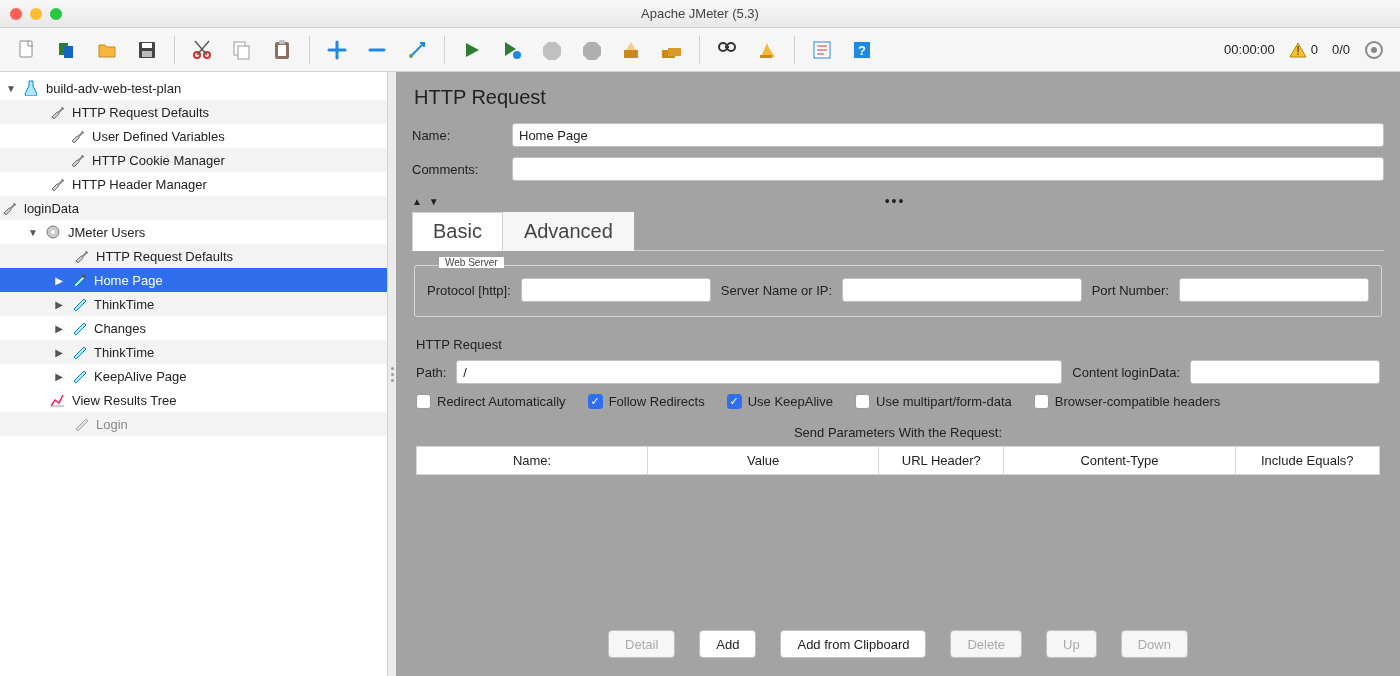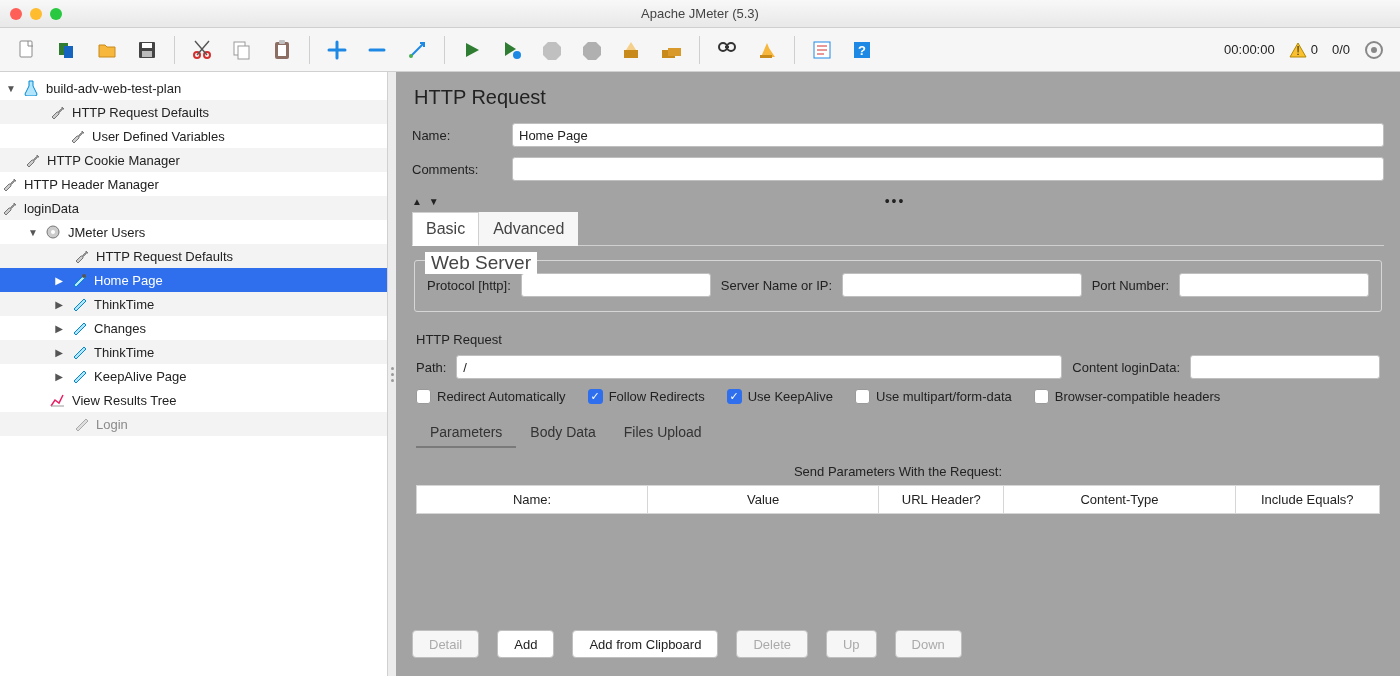--- a/index.html
+++ b/index.html
@@ -33,37 +33,37 @@
 .flabel{width:88px;font-size:13px;color:#222}
 .tinput{flex:1;height:24px;border:1px solid #bfbfbf;border-radius:3px;background:#fff;padding:0 6px;font-size:13px}
 .tinput.sm{flex:0 0 52px}
 .tinput.med{flex:0 0 80px}
 .select{width:140px;height:28px;border:1px solid #bfbfbf;border-radius:3px;background:#fff;display:flex;align-items:center;justify-content:space-between;padding:0 8px;font-size:13px}
 .select .chev{border-left:1px solid #cfcfcf;padding-left:6px;color:#666}
 .collapser{height:12px;display:flex;align-items:center;justify-content:center;gap:6px;color:#777;margin:4px 0 4px -6px;position:relative}
 .collapser .arrs{position:absolute;left:6px;font-size:10px;letter-spacing:2px}
 .collapser .dots{font-size:14px;letter-spacing:2px}
 .tabs{display:flex;border-bottom:1px solid #d0d0d0}
-.tab{padding:7px 13px;font-size:16px;color:#444;border:1px solid transparent;border-bottom:none;position:relative;top:1px;background:#f6f6f6}
+.tab{padding:7px 20px;font-size:20px;color:#444;border:1px solid transparent;border-bottom:none;position:relative;top:1px;background:#f6f6f6}
 .tab.active{background:#fff;border-color:#d0d0d0;border-bottom:1px solid #fff}
 .fieldset{border:1px solid #d6d6d6;border-radius:3px;margin:14px 2px 0 2px;padding:12px 12px 4px 12px;position:relative}
-.legend{position:absolute;top:-9px;left:10px;background:#fff;padding:0 6px;font-size:19px;color:#444}
+.legend{position:absolute;top:-9px;left:24px;background:#fff;padding:0 6px;font-size:10px;color:#444}
 .line{display:flex;align-items:center;gap:10px;margin-bottom:10px;flex-wrap:wrap}
 .flabel2{font-size:13px;color:#222}
 .cbx{display:flex;align-items:center;gap:6px;font-size:13px}
 .cbx .box{width:15px;height:15px;border:1px solid #9a9a9a;border-radius:3px;display:flex;align-items:center;justify-content:center;font-size:11px;background:#fff}
 .cbx .box.checked{background:#2f6fed;border-color:#2f6fed;color:#fff}
 .subtabs{display:flex;gap:0;margin-top:14px}
 .subtab{padding:6px 14px;font-size:14px;color:#333}
 .subtab.active{border-bottom:2px solid #7a7a7a}
 .subheader{text-align:center;font-size:13px;margin:16px 0 6px 0}
 .ptable{width:100%;border-collapse:collapse}
 .ptable th{border:1px solid #d6d6d6;padding:6px 8px;font-weight:400;font-size:13px;background:#fff}
 .gap{flex:1}
-.btnrow{display:flex;justify-content:flex-start;gap:18px;margin-top:auto;padding:12px 0 8px 0}
+.btnrow{display:flex;justify-content:center;gap:24px;margin-top:auto;padding:12px 0 8px 0}
 .btn{height:28px;padding:0 16px;border:1px solid #bfbfbf;border-radius:4px;background:#fff;font-size:13px;display:flex;align-items:center}
 .btn.disabled{color:#aaa;background:#f6f6f6}
 svg{display:block}
 </style>
 </head>
 <body>
 
 <div class="titlebar">
   <div class="traffic">
     <div class="dot r"></div>
@@ -237,29 +237,29 @@
         <span class="lab">HTTP Request Defaults</span>
       </div>
     <div class="row" style="padding-left:68px">
         <span class="iconbox">
           <svg width="16" height="16">
             <path d="M13 3a4 4 0 0 1-5 5L3 13l2 2 5-5a4 4 0 0 1 5-5z" fill="#ccc" stroke="#777"></path>
           </svg>
         </span>
         <span class="lab">User Defined Variables</span>
       </div>
-    <div class="row striped" style="padding-left:23px">
+    <div class="row striped" style="padding-left:68px">
         <span class="iconbox">
           <svg width="16" height="16">
             <path d="M13 3a4 4 0 0 1-5 5L3 13l2 2 5-5a4 4 0 0 1 5-5z" fill="#ccc" stroke="#777"></path>
           </svg>
         </span>
         <span class="lab">HTTP Cookie Manager</span>
       </div>
-    <div class="row" style="">
+    <div class="row" style="padding-left:48px">
         <span class="iconbox">
           <svg width="16" height="16">
             <path d="M13 3a4 4 0 0 1-5 5L3 13l2 2 5-5a4 4 0 0 1 5-5z" fill="#ccc" stroke="#777"></path>
           </svg>
         </span>
         <span class="lab">HTTP Header Manager</span>
       </div>
     <div class="row striped" style="">
         <span class="iconbox">
           <svg width="16" height="16">
@@ -417,25 +417,20 @@
         <label class="cbx">
             <span class="box"></span>
             <span>Use multipart/form-data</span>
           </label>
         <label class="cbx">
             <span class="box"></span>
             <span>Browser-compatible headers</span>
           </label>
       </div>
 
-      <div class="subtabs">
-        <div class="subtab active">Parameters</div>
-        <div class="subtab">Body Data</div>
-        <div class="subtab">Files Upload</div>
-      </div>
 
       <div class="subheader">Send Parameters With the Request:</div>
       <table class="ptable">
         <tbody>
             <tr>
           <th style="width:24%">Name:</th>
           <th style="width:24%">Value</th>
           <th style="width:13%">URL Header?</th>
           <th style="width:24%">Content-Type</th>
           <th style="width:15%">Include Equals?</th>

